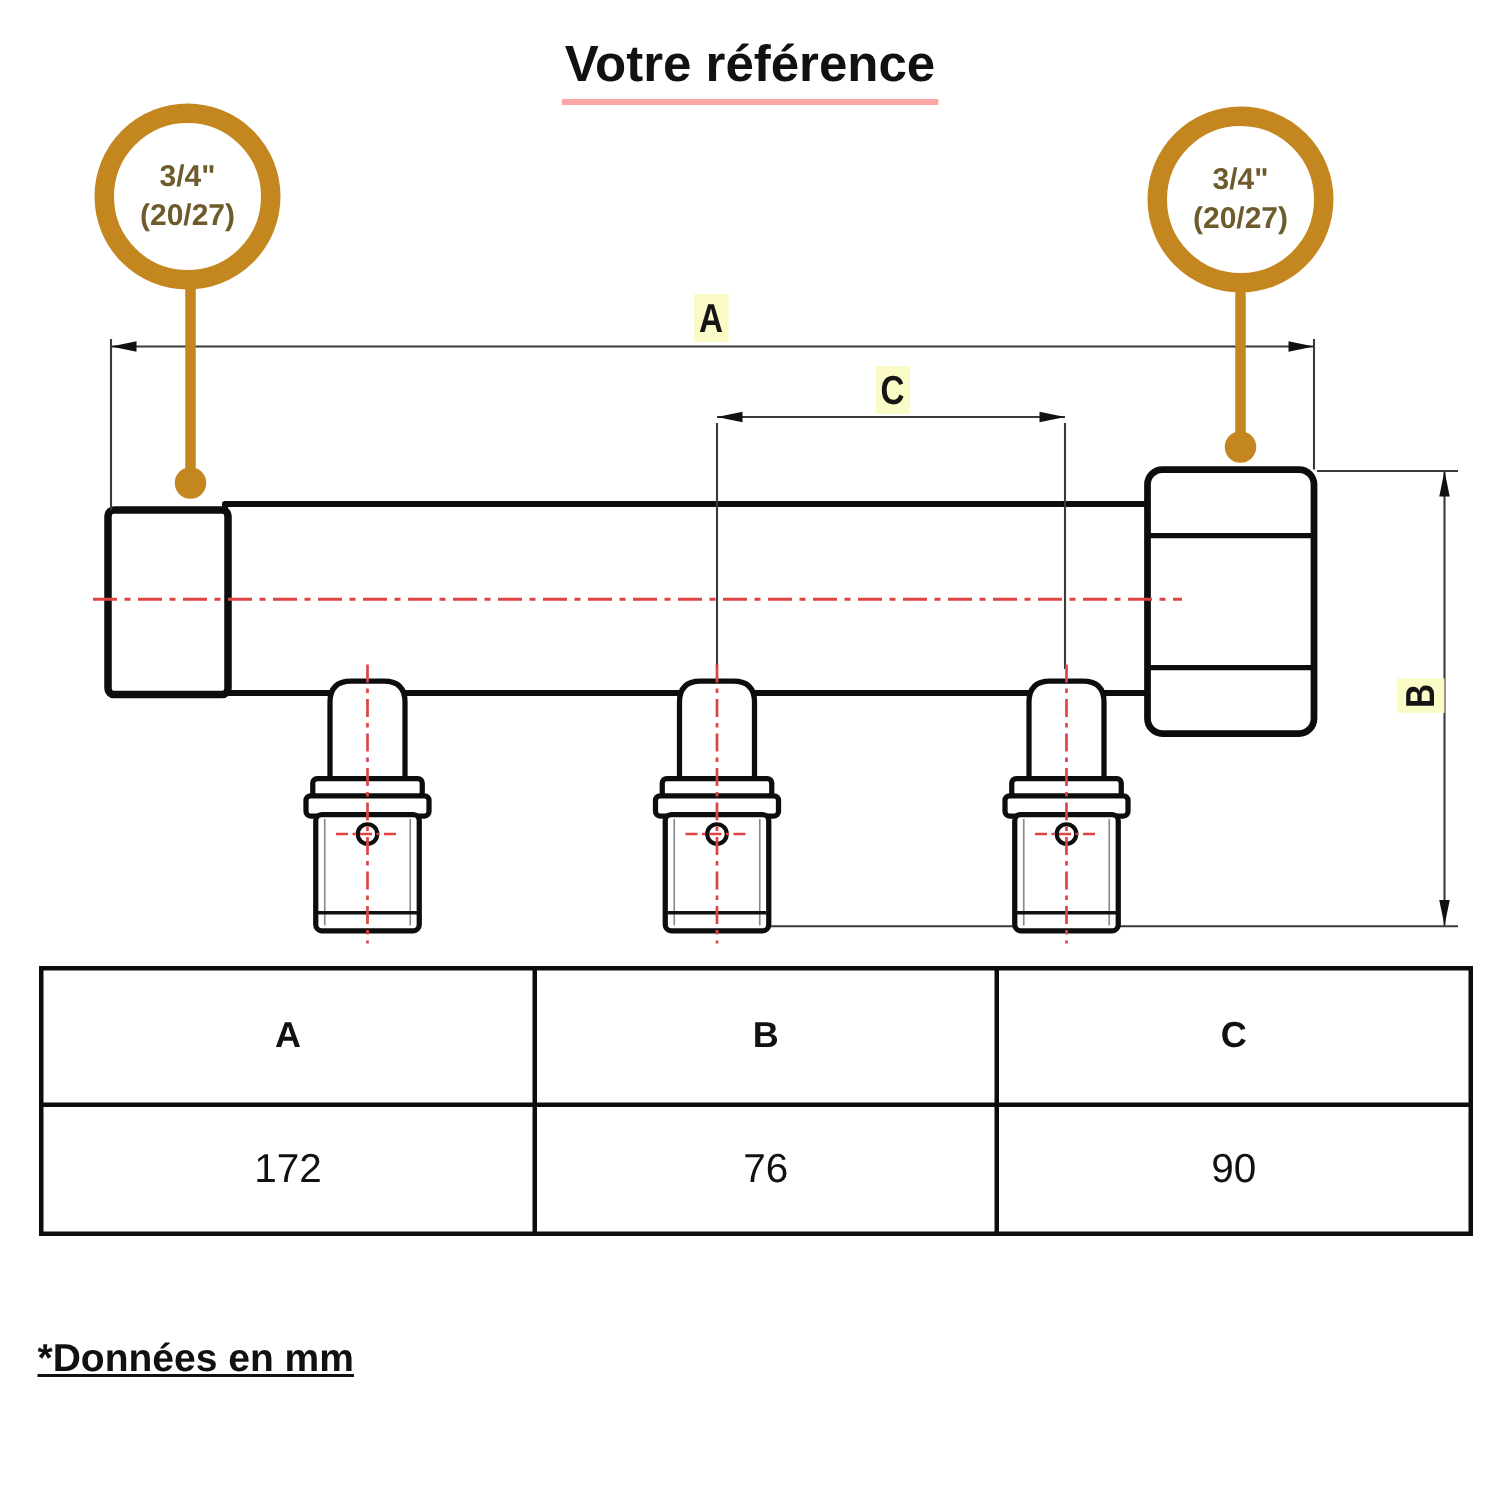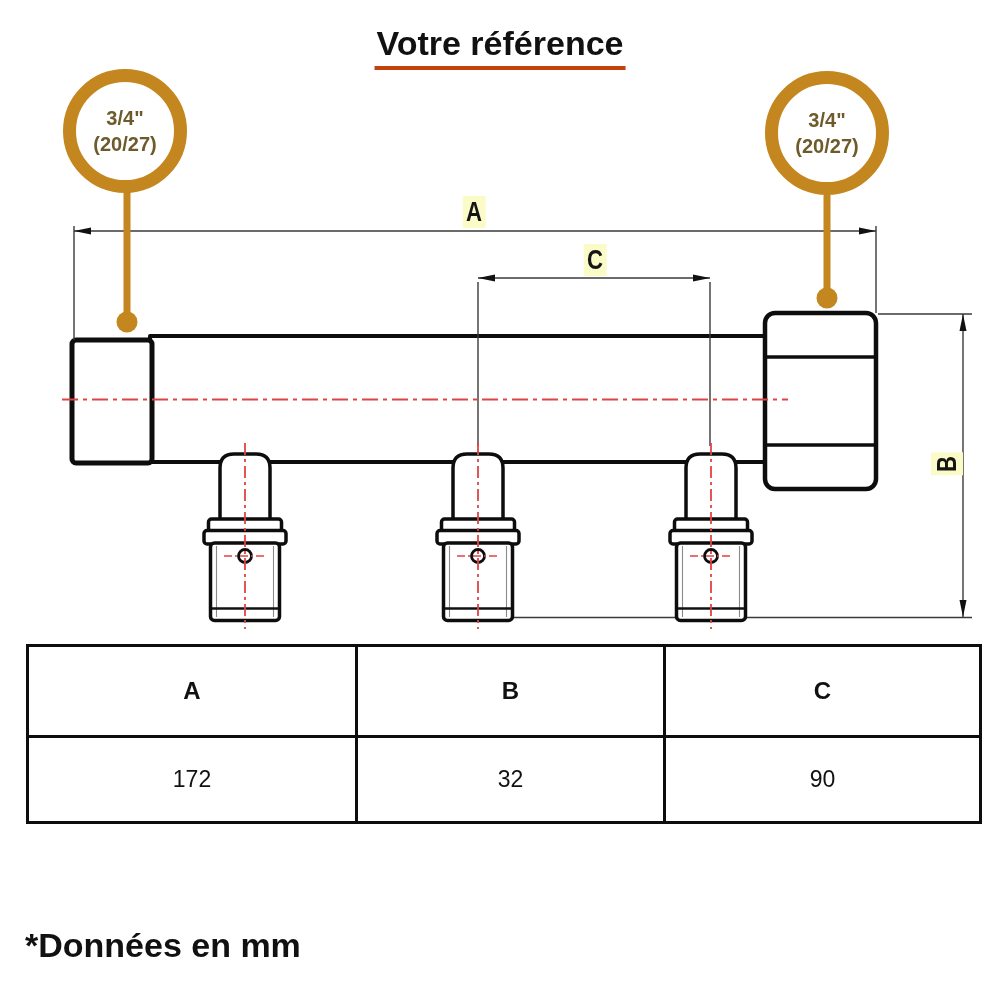--- a/index.html
+++ b/index.html
@@ -1,21 +1,21 @@
 <!DOCTYPE html>
 <html style="--accent-orange: #C4861E; --callout-text: #6E5B2B; --centerline-red: #DE4444; --dim-label-bg: #FBFBC8; --line-black: #0D0D0D;"><head>
 <meta charset="utf-8">
 <style>
   html,body{margin:0;padding:0;background:#fff;}
   .stage{position:relative;width:1000px;height:1000px;background:#fff;overflow:hidden;
          font-family:"Liberation Sans",sans-serif;color:#111;}
   
   .title{position:absolute;left:50%;top:24px;transform:translateX(-50%);
          font-size:34px;font-weight:bold;white-space:nowrap;
-         border-bottom:4px solid #c2410c;padding:0 2px 3px 2px;}
+         border-bottom:4px solid #fca5a5;padding:0 2px 3px 2px;}
   
   .drawing{position:absolute;left:0;top:0;width:1000px;height:650px;}
   .oline{fill:#fff;stroke:var(--line-black,#0d0d0d);stroke-linejoin:round;}
   .s5{stroke-width:5px}.s45{stroke-width:4.5px}.s4{stroke-width:4px}.s35{stroke-width:3.5px}.s28{stroke-width:2.8px}
   .thin{stroke:#3a3a3a;stroke-width:1.4px;fill:none;}
   .mid{stroke:#111;stroke-width:2.4px;fill:none;}
   .faint{stroke:#8a8a8a;stroke-width:1.1px;fill:none;}
   .arrow{fill:#111;stroke:none;}
   .redline{stroke:var(--centerline-red,#de4444);fill:none;}
   .stem{stroke:var(--accent-orange,#c4861e);stroke-width:7px;stroke-linecap:round;fill:none;}
@@ -32,24 +32,24 @@
   
   .dimlabel{position:absolute;background:var(--dim-label-bg,#fbfbc8);color:#151515;
             font-size:27px;font-weight:600;line-height:32px;padding:0 4px;white-space:nowrap;}
   .dim-a{left:474px;top:196px;transform:translateX(-50%) scaleX(.82);}
   .dim-c{left:595px;top:244px;transform:translateX(-50%) scaleX(.82);}
   .dim-b{left:947px;top:464px;transform:translate(-50%,-50%) rotate(-90deg) scaleX(.82);}
   
   .spec-table{position:absolute;left:26px;top:644px;border-collapse:collapse;table-layout:fixed;}
   .spec-table td{border:3px solid #0d0d0d;text-align:center;vertical-align:middle;background:#fff;}
   .spec-table .hrow td{height:86px;font-size:24px;font-weight:bold;}
-  .spec-table .vrow td{height:81px;font-size:23px;font-weight:normal;}
+  .spec-table .vrow td{height:81px;font-size:27px;font-weight:normal;}
   .c1{width:324px}.c2{width:303px}.c3{width:311px}
   
-  .footnote{position:absolute;left:25px;top:926px;font-size:34px;font-weight:bold;}
+  .footnote{position:absolute;left:25px;top:890px;font-size:26px;font-weight:bold;text-decoration:underline;}
 </style>
 </head>
 <body>
 
 <div class="stage">
 
   <div class="title">Votre référence</div>
 
   <svg class="drawing" viewBox="0 0 1000 650" xmlns="http://www.w3.org/2000/svg">
     <defs>
@@ -126,21 +126,21 @@
 
   <table class="spec-table">
     <tbody>
       <tr class="hrow">
         <td class="c1">A</td>
         <td class="c2">B</td>
         <td class="c3">C</td>
       </tr>
       <tr class="vrow">
         <td class="c1">172</td>
-        <td class="c2">32</td>
+        <td class="c2">76</td>
         <td class="c3">90</td>
       </tr>
     </tbody>
   </table>
 
   <div class="footnote">*Données en mm</div>
 
 </div>
 
 </body></html>

